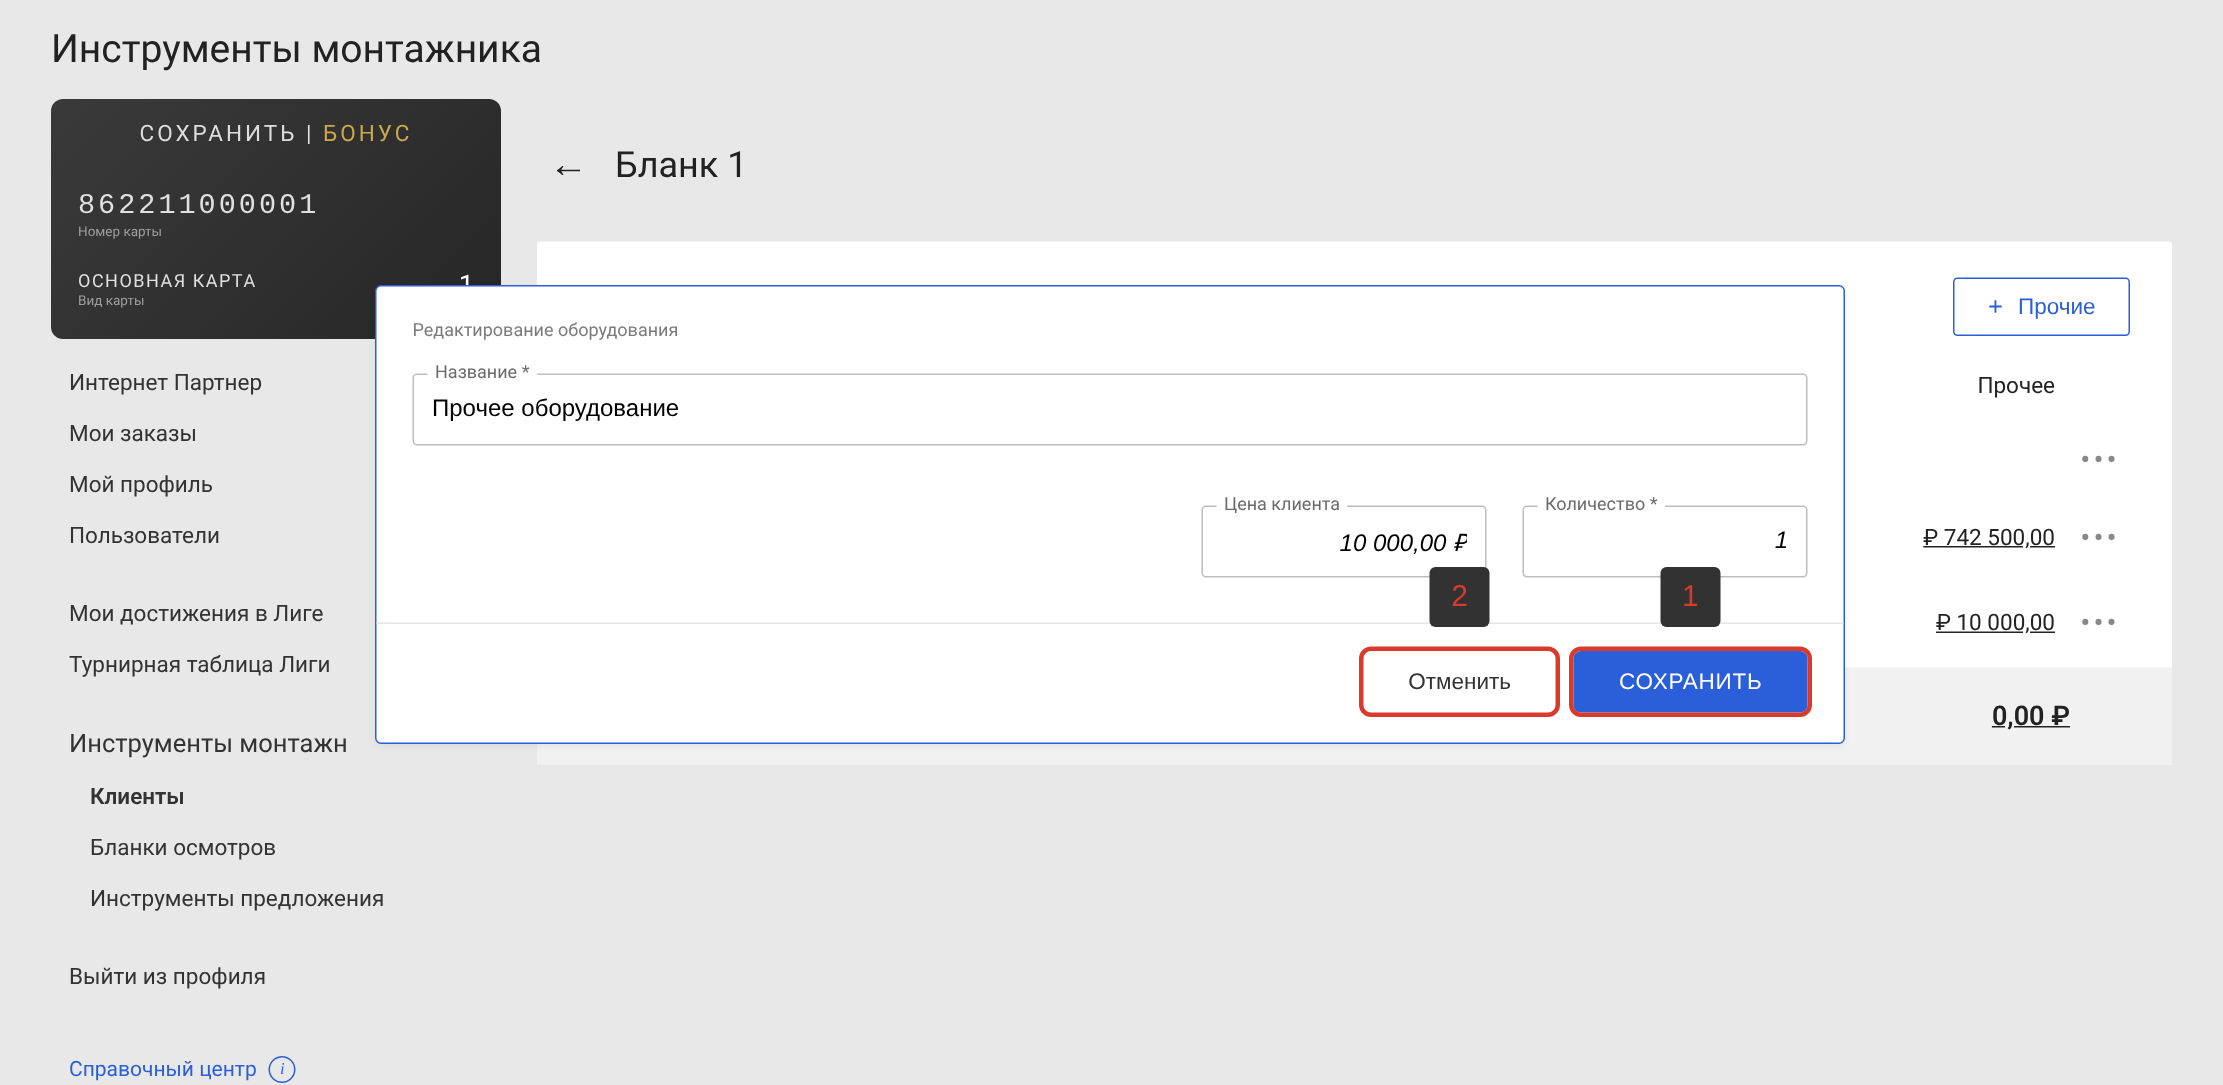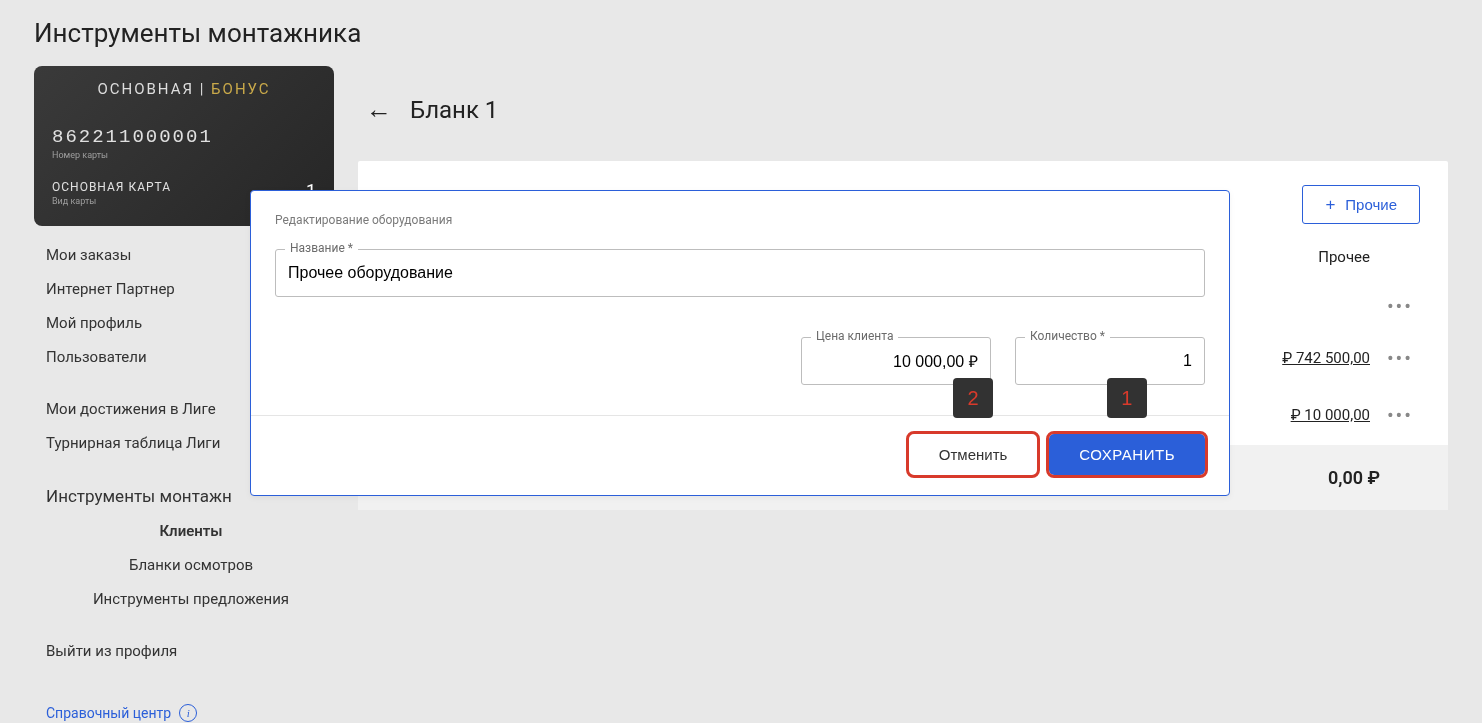--- a/index.html
+++ b/index.html
@@ -64,21 +64,21 @@
   }
   .card-type { font-size: 12px; letter-spacing: 1px; color: #e0e0e0; }
   .card-balance { font-size: 18px; color: #fff; }
   .nav-list { list-style: none; }
   .nav-item {
     padding: 8px 12px;
     font-size: 15px;
     color: #333;
     cursor: pointer;
   }
-  .nav-item.sub { padding-left: 26px; font-size: 15px; text-align: center; }
+  .nav-item.sub { padding-left: 26px; font-size: 15px; }
   .nav-item.active { font-weight: 600; }
   .nav-spacer { height: 18px; }
   .help-link {
     display: flex;
     align-items: center;
     gap: 8px;
     color: #2b5fd9;
     font-size: 14px;
     margin-top: 36px;
     padding-left: 12px;
@@ -153,21 +153,21 @@
   .td-row .col-name .name { color: #222; }
   .more-dots { color: #888; font-size: 20px; text-align: center; cursor: pointer; letter-spacing: 2px; }
   .total-row {
     display: grid;
     grid-template-columns: 1fr 180px 140px 180px 40px;
     padding: 22px 28px;
     background: #f1f1f1;
     font-size: 18px;
     font-weight: 600;
   }
-  .total-row .col-qty, .total-row .col-sum { text-align: right; }
+  .total-row .col-qty, .total-row .col-sum { text-align: right; text-decoration: underline; }
 
   
   .modal-backdrop {
     position: absolute;
     inset: 0;
     display: flex;
     align-items: flex-start;
     justify-content: center;
   }
   .modal {
@@ -207,21 +207,21 @@
     font-size: 16px;
     outline: none;
   }
   .row-inputs {
     display: flex;
     justify-content: flex-end;
     gap: 24px;
     margin-bottom: 10px;
   }
   .row-inputs .field-wrap { width: 190px; margin-bottom: 0; }
-  .row-inputs .field-wrap input { text-align: right; }
+  .row-inputs .field-wrap input { text-align: right; font-style: italic; }
   .modal-divider { border: none; border-top: 1px solid #e5e5e5; margin: 30px -24px 18px; }
   .modal-actions {
     display: flex;
     justify-content: flex-end;
     gap: 12px;
     position: relative;
   }
   .btn {
     padding: 12px 30px;
     font-size: 15px;
@@ -265,39 +265,39 @@
 </style>
 </head>
 <body>
 
 <div class="page-title">Инструменты монтажника</div>
 
 <div class="layout">
   <aside class="sidebar">
     <div class="card-widget">
       <div class="card-brand">
-        <span>ОСНОВНАЯ |</span><span class="bonus"> БОНУС</span>
+        <span>СОХРАНИТЬ |</span><span class="bonus"> БОНУС</span>
       </div>
       <div class="card-number">862211000001</div>
       <div class="card-sub">Номер карты</div>
       <div class="card-row2">
         <div>
           <div class="card-type">ОСНОВНАЯ КАРТА</div>
           <div class="card-sub">Вид карты</div>
         </div>
         <div style="text-align:right;">
           <div class="card-balance">1</div>
           <div class="card-sub">Б</div>
         </div>
       </div>
     </div>
 
     <ul class="nav-list">
+      <li class="nav-item">Интернет Партнер</li>
       <li class="nav-item">Мои заказы</li>
-      <li class="nav-item">Интернет Партнер</li>
       <li class="nav-item">Мой профиль</li>
       <li class="nav-item">Пользователи</li>
     </ul>
     <div class="nav-spacer"></div>
     <ul class="nav-list">
       <li class="nav-item">Мои достижения в Лиге</li>
       <li class="nav-item">Турнирная таблица Лиги</li>
     </ul>
     <div class="nav-spacer"></div>
     <ul class="nav-list">

